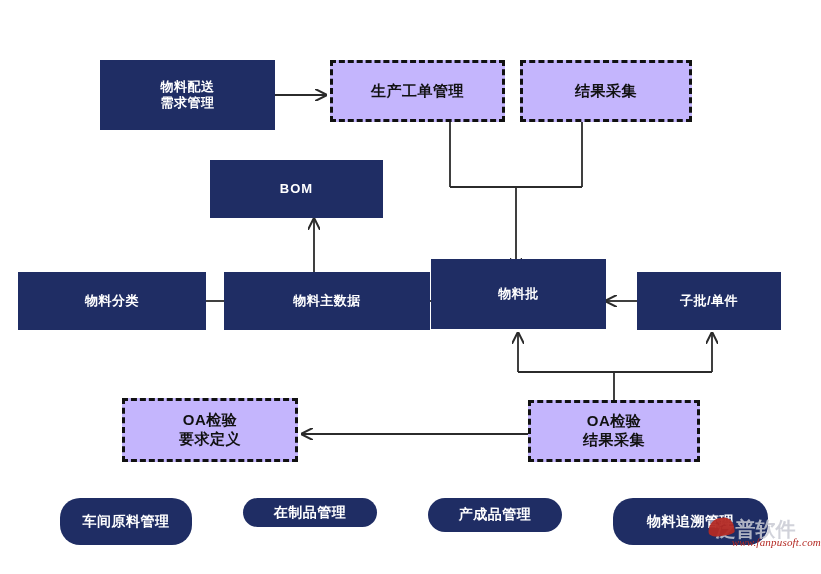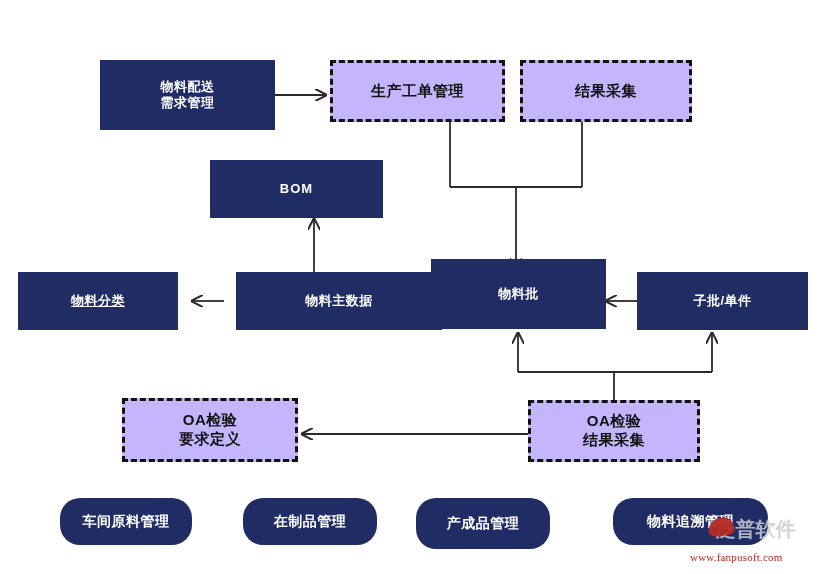--- a/index.html
+++ b/index.html
@@ -57,27 +57,28 @@
     position: absolute;
     left: 690px;
     top: 510px;
     width: 131px;
     height: 60px;
     pointer-events: none;
   }
   #wm-text {
     position: absolute;
     left: 0;
-    top: 41px;
+    top: 26px;
     width: 131px;
-    text-align: left;
+    text-align: right;
     font-family: "Liberation Serif", "DejaVu Serif", serif;
     font-size: 11px;
     color: #b42a24;
     letter-spacing: 0.2px;
+    font-style: italic;
   }
   #wm-cn {
     position: absolute;
     left: 0;
     top: 6px;
     width: 131px;
     text-align: center;
     font-family: "Liberation Sans", sans-serif;
     font-size: 20px;
     font-weight: bold;
@@ -135,39 +136,39 @@
 
   <div class="node solid" style="left:100px; top:60px; width:175px; height:70px;">物料配送
 需求管理</div>
 
   <div class="node dashed" style="left:330px; top:60px; width:175px; height:62px;">生产工单管理</div>
 
   <div class="node dashed" style="left:520px; top:60px; width:172px; height:62px;">结果采集</div>
 
   <div class="node solid bom" style="left:210px; top:160px; width:173px; height:58px;">BOM</div>
 
-  <div class="node solid" style="left:18px; top:272px; width:160px; height:58px;text-decoration:underline;">物料分类</div>
+  <div class="node solid" style="left:18px; top:272px; width:188px; height:58px;">物料分类</div>
 
-  <div class="node solid" style="left:236px; top:272px; width:206px; height:58px;">物料主数据</div>
+  <div class="node solid" style="left:224px; top:272px; width:206px; height:58px;">物料主数据</div>
 
   <div class="node solid" style="left:431px; top:259px; width:175px; height:70px;">物料批</div>
 
-  <div class="node solid" style="left:637px; top:272px; width:171px; height:58px;">子批/单件</div>
+  <div class="node solid" style="left:637px; top:272px; width:144px; height:58px;">子批/单件</div>
 
   <div class="node dashed" style="left:122px; top:398px; width:176px; height:64px;">OA检验
 要求定义</div>
 
   <div class="node dashed" style="left:528px; top:400px; width:172px; height:62px;">OA检验
 结果采集</div>
 
   <div class="node solid small" style="left:60px; top:498px; width:132px; height:47px;">车间原料管理</div>
 
-  <div class="node solid small" style="left:243px; top:498px; width:134px; height:47px;">在制品管理</div>
+  <div class="node solid small" style="left:243px; top:498px; width:134px; height:29px;">在制品管理</div>
 
-  <div class="node solid small" style="left:416px; top:498px; width:134px; height:51px;">产成品管理</div>
+  <div class="node solid small" style="left:428px; top:498px; width:134px; height:34px;">产成品管理</div>
 
   <div class="node solid small" style="left:613px; top:498px; width:155px; height:47px;">物料追溯管理</div>
 
   <div id="watermark">
     <div id="wm-cn">泛普软件</div>
     <div id="wm-mark"></div>
     <div id="wm-text">www.fanpusoft.com</div>
   </div>
 
 </div>

